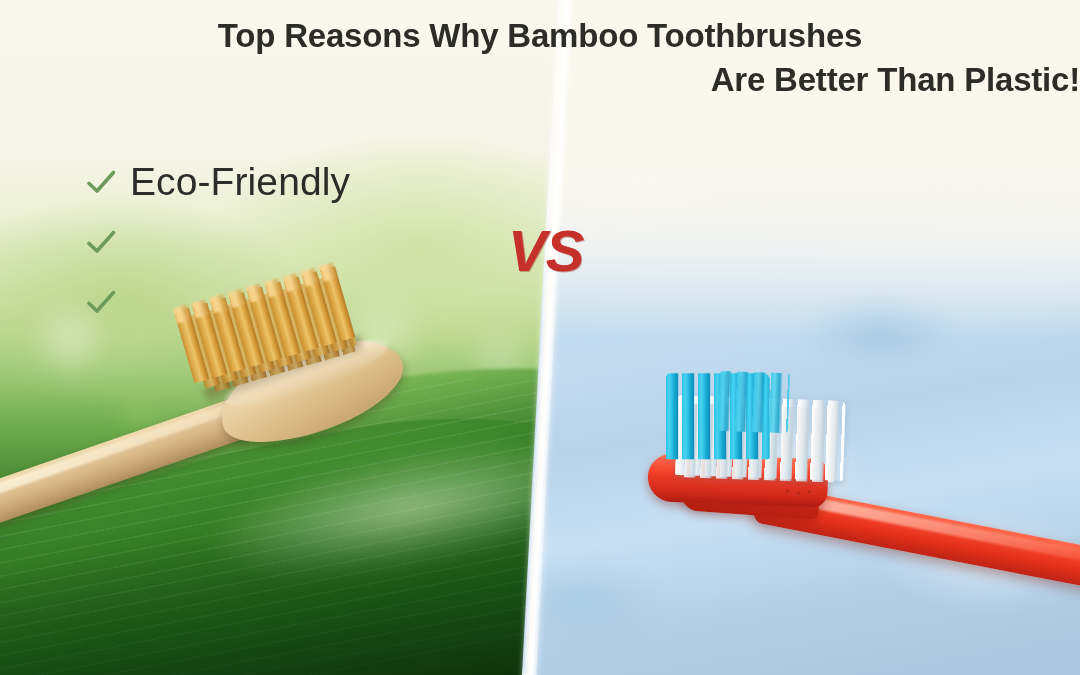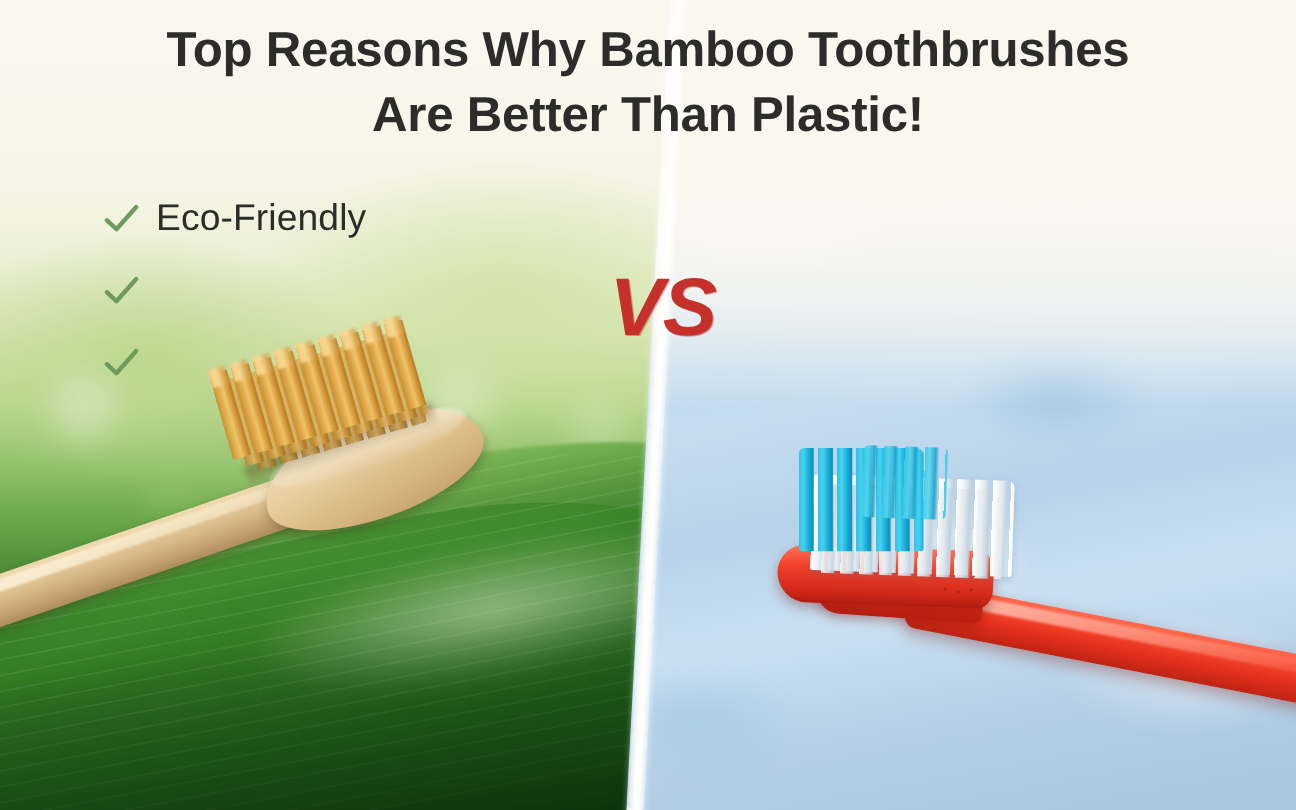--- a/index.html
+++ b/index.html
@@ -326,58 +326,58 @@
     transform:rotate(3deg);
     box-shadow:0 0 6px rgba(255,255,255,.7);
   }
 
   
   .headline {
     position:absolute;
     left:0; top:14px;
     width:1080px;
     text-align:center;
-    font-size:41px;
+    font-size:33px;
     font-weight:bold;
     line-height:1.32;
     letter-spacing:-0.2px;
     color:#2c2c28;
     z-index:12;
   }
-  .headline .l2 { display:block; }
+  .headline .l2 { display:block;text-align:right; }
 
   .benefits {
     position:absolute;
     left:84px; top:152px;
     z-index:12;
   }
   .benefit-row {
     display:flex;
     align-items:center;
     height:60px;
   }
   .check-icon {
     width:34px; height:34px;
     flex:0 0 34px;
     display:block;
     margin-right:12px;
   }
   .benefit-label {
-    font-size:31px;
+    font-size:39px;
     font-weight:normal;
     color:#2c2c28;
     letter-spacing:.1px;
     white-space:nowrap;
   }
 
   .vs-badge {
     position:absolute;
     left:508px; top:222px;
     z-index:14;
-    font-size:68px;
+    font-size:58px;
     font-weight:bold;
     font-style:italic;
     color:#c5302a;
     letter-spacing:-1px;
     line-height:1;
     text-shadow:1px 1px 0 rgba(140,25,20,.35);
   }
 </style>
 </head>
 <body>

